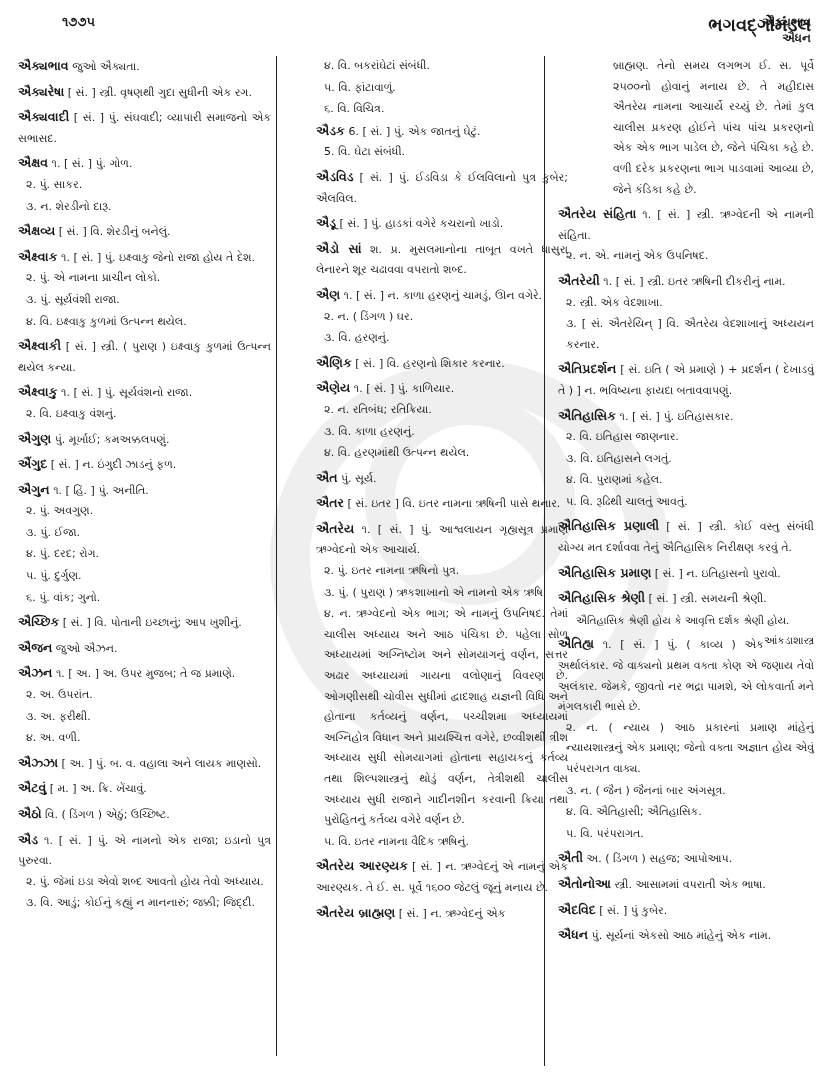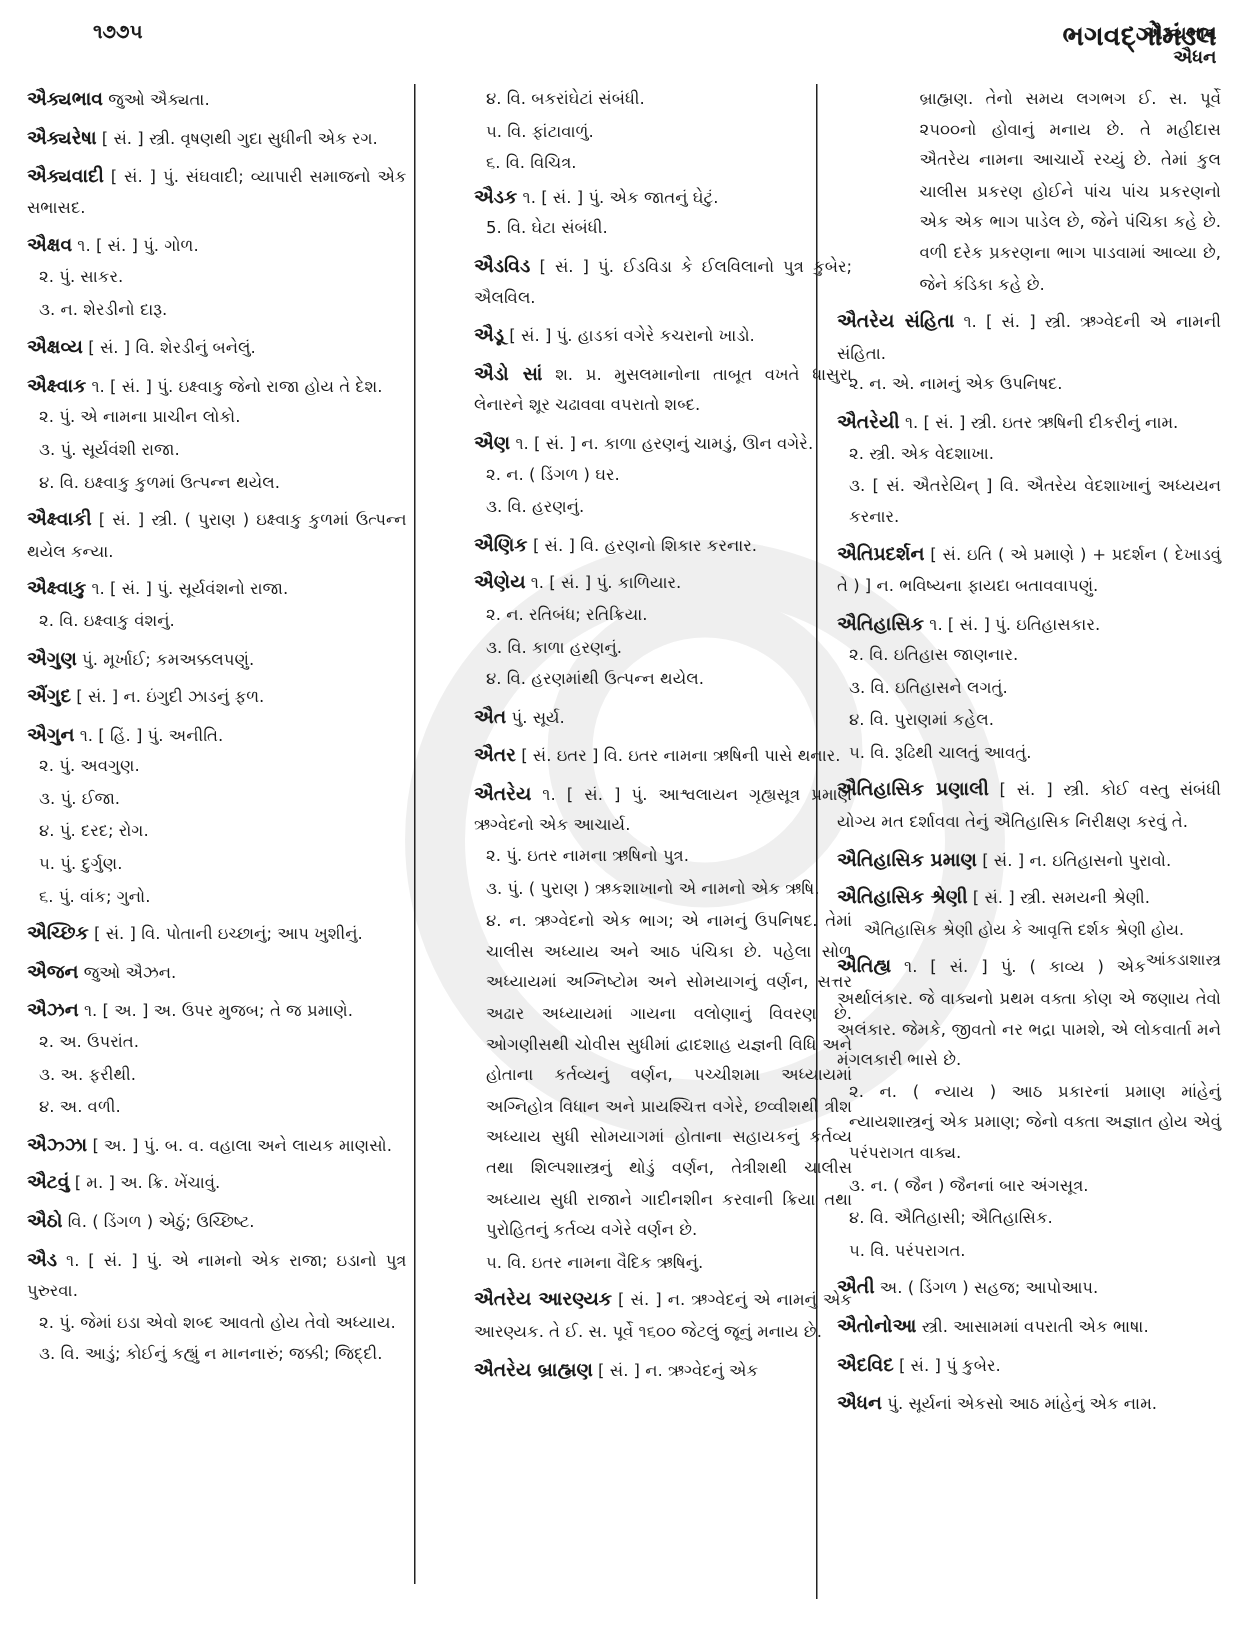--- a/index.html
+++ b/index.html
@@ -124,21 +124,21 @@
       <div><span class="hw">ઐડ</span> <span class="def">૧. [ સં. ] પું. એ નામનો એક રાજા; ઇડાનો પુત્ર પુરુરવા.</span></div>
       <div class="sense">૨. પું. જેમાં ઇડા એવો શબ્દ આવતો હોય તેવો અધ્યાય.</div>
       <div class="sense">૩. વિ. આડું; કોઈનું કહ્યું ન માનનારું; જક્કી; જિદ્દી.</div>
     </div>
   </div>
 <div class="col col-2" id="col1">
     <div class="sense">૪. વિ. બકરાંઘેટાં સંબંધી.</div>
     <div class="sense">૫. વિ. ફાંટાવાળું.</div>
     <div class="sense">૬. વિ. વિચિત્ર.</div>
     <div class="entry">
-      <div><span class="hw">ઐડક</span> <span class="def">૧. [ સં. ] પું. એક જાતનું ઘેટું.</span></div>
+      <div><span class="hw">ઐડક</span> <span class="def">6. [ સં. ] પું. એક જાતનું ઘેટું.</span></div>
       <div class="sense">5. વિ. ઘેટા સંબંધી.</div>
     </div>
     <div class="entry">
       <div><span class="hw">ઐડવિડ</span> <span class="def">[ સં. ] પું. ઈડવિડા કે ઈલવિલાનો પુત્ર કુબેર; ઐલવિલ.</span></div>
     </div>
     <div class="entry">
       <div><span class="hw">ઐડૂ</span> <span class="def">[ સં. ] પું. હાડકાં વગેરે કચરાનો ખાડો.</span></div>
     </div>
     <div class="entry">
       <div><span class="hw">ઐડો સાં</span> <span class="def">શ. પ્ર. મુસલમાનોના તાબૂત વખતે ધાસુરા લેનારને શૂર ચઢાવવા વપરાતો શબ્દ.</span></div>

